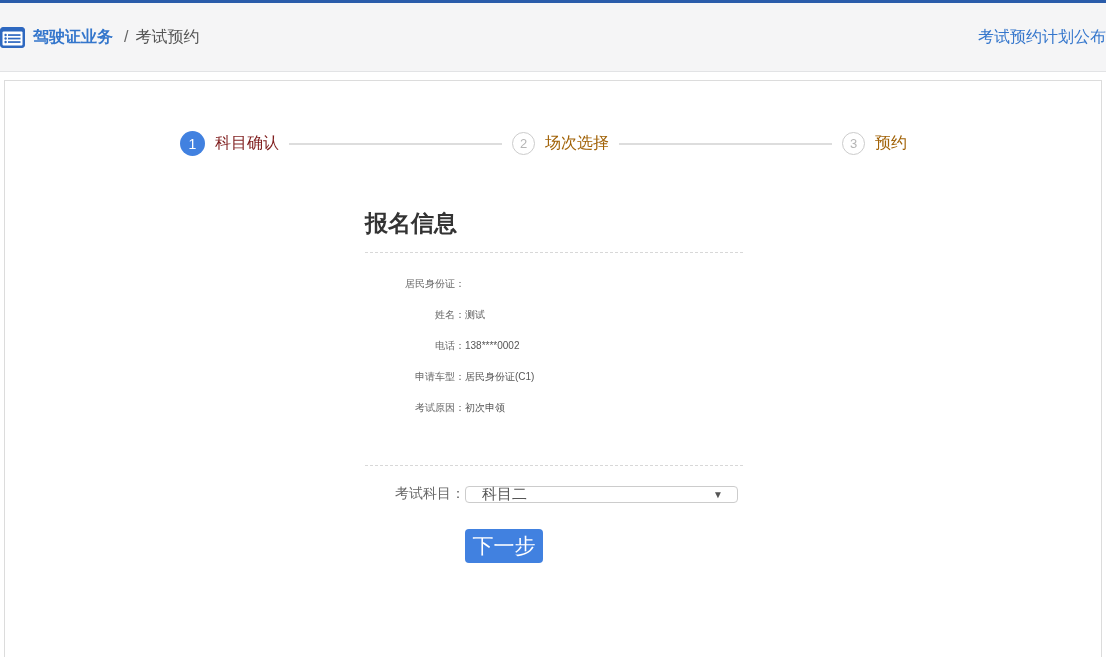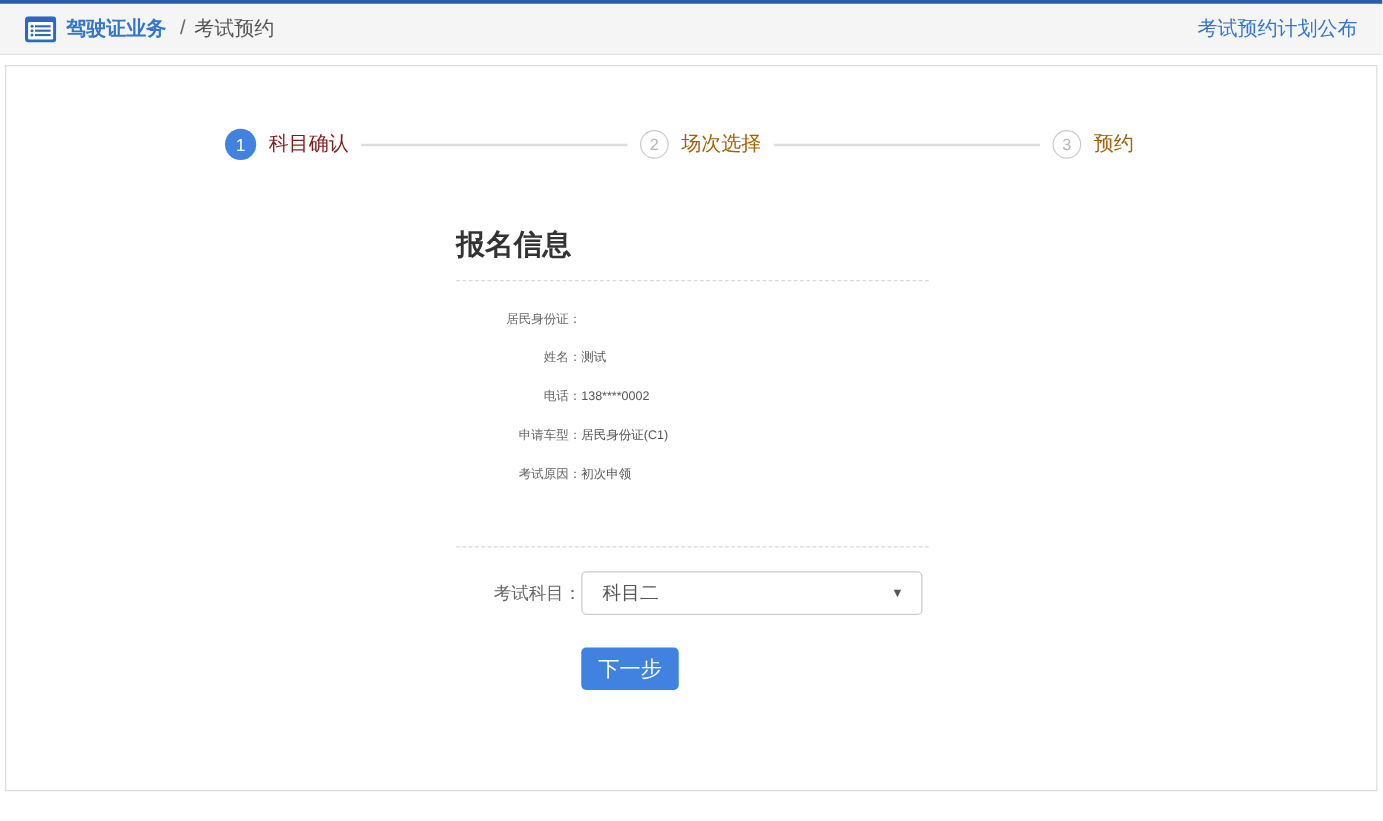--- a/index.html
+++ b/index.html
@@ -6,28 +6,28 @@
   html, body { margin: 0; padding: 0; }
   body {
     width: 1106px; height: 657px;
     background: #ffffff;
     font-family: "Liberation Sans", sans-serif;
     overflow: hidden;
   }
 
   
   .topbar {
-    height: 44px;
+    height: 72px;
     background: #f5f5f6;
     border-top: 3px solid #2a5caa;
     border-bottom: 1px solid #e2e3e5;
     display: flex;
     align-items: center;
     justify-content: space-between;
-    padding: 0 20px;
+    padding: 0 0;
   }
   .breadcrumb { display: flex; align-items: center; font-size: 16px; }
   .breadcrumb .list-icon { display: inline-flex; margin-right: 8px; }
   .brand { color: #3476cc; font-weight: 600; text-decoration: none; }
   .crumb-sep { color: #666; margin: 0 7px 0 11px; }
   .crumb-current { color: #555; }
   .plan-link { color: #3476cc; font-size: 16px; text-decoration: none; }
 
   
   .panel {
@@ -66,37 +66,37 @@
   .dashed { border-bottom: 1px dashed #d8d8d8; margin-top: 13px; }
 
   .info-list { margin-top: 15px; }
   .info-row { display: flex; font-size: 10px; line-height: 31px; }
   .info-label { width: 100px; text-align: right; color: #666; }
   .info-value { color: #555; }
 
   .form-row { display: flex; align-items: center; margin-top: 19px; }
   .form-label { width: 100px; text-align: right; color: #666; font-size: 14px; }
   .select-box {
-    position: relative; width: 273px; height: 35px;
+    position: relative; width: 273px; height: 17px;
     border: 1px solid #ccc; border-radius: 4px; background: #fff;
     display: flex; align-items: center; padding-left: 16px;
     font-size: 15px; color: #555; cursor: pointer;
   }
   .select-arrow {
     position: absolute; right: 14px; top: 50%;
     transform: translateY(-50%);
     font-size: 10px; color: #555;
   }
 
   .next-btn {
     margin: 26px 0 0 100px;
     width: 78px; height: 34px;
     background: #4181e0; color: #fff;
     border: none; border-radius: 4px;
-    font-size: 17px; cursor: pointer;
+    font-size: 21px; cursor: pointer;
     font-family: "Liberation Sans", sans-serif;
   }
 </style>
 </head>
 <body>
 
 <div class="topbar">
   <div class="breadcrumb">
     <span class="list-icon">
       <svg width="25" height="21" viewBox="0 0 25 21" aria-hidden="true">

